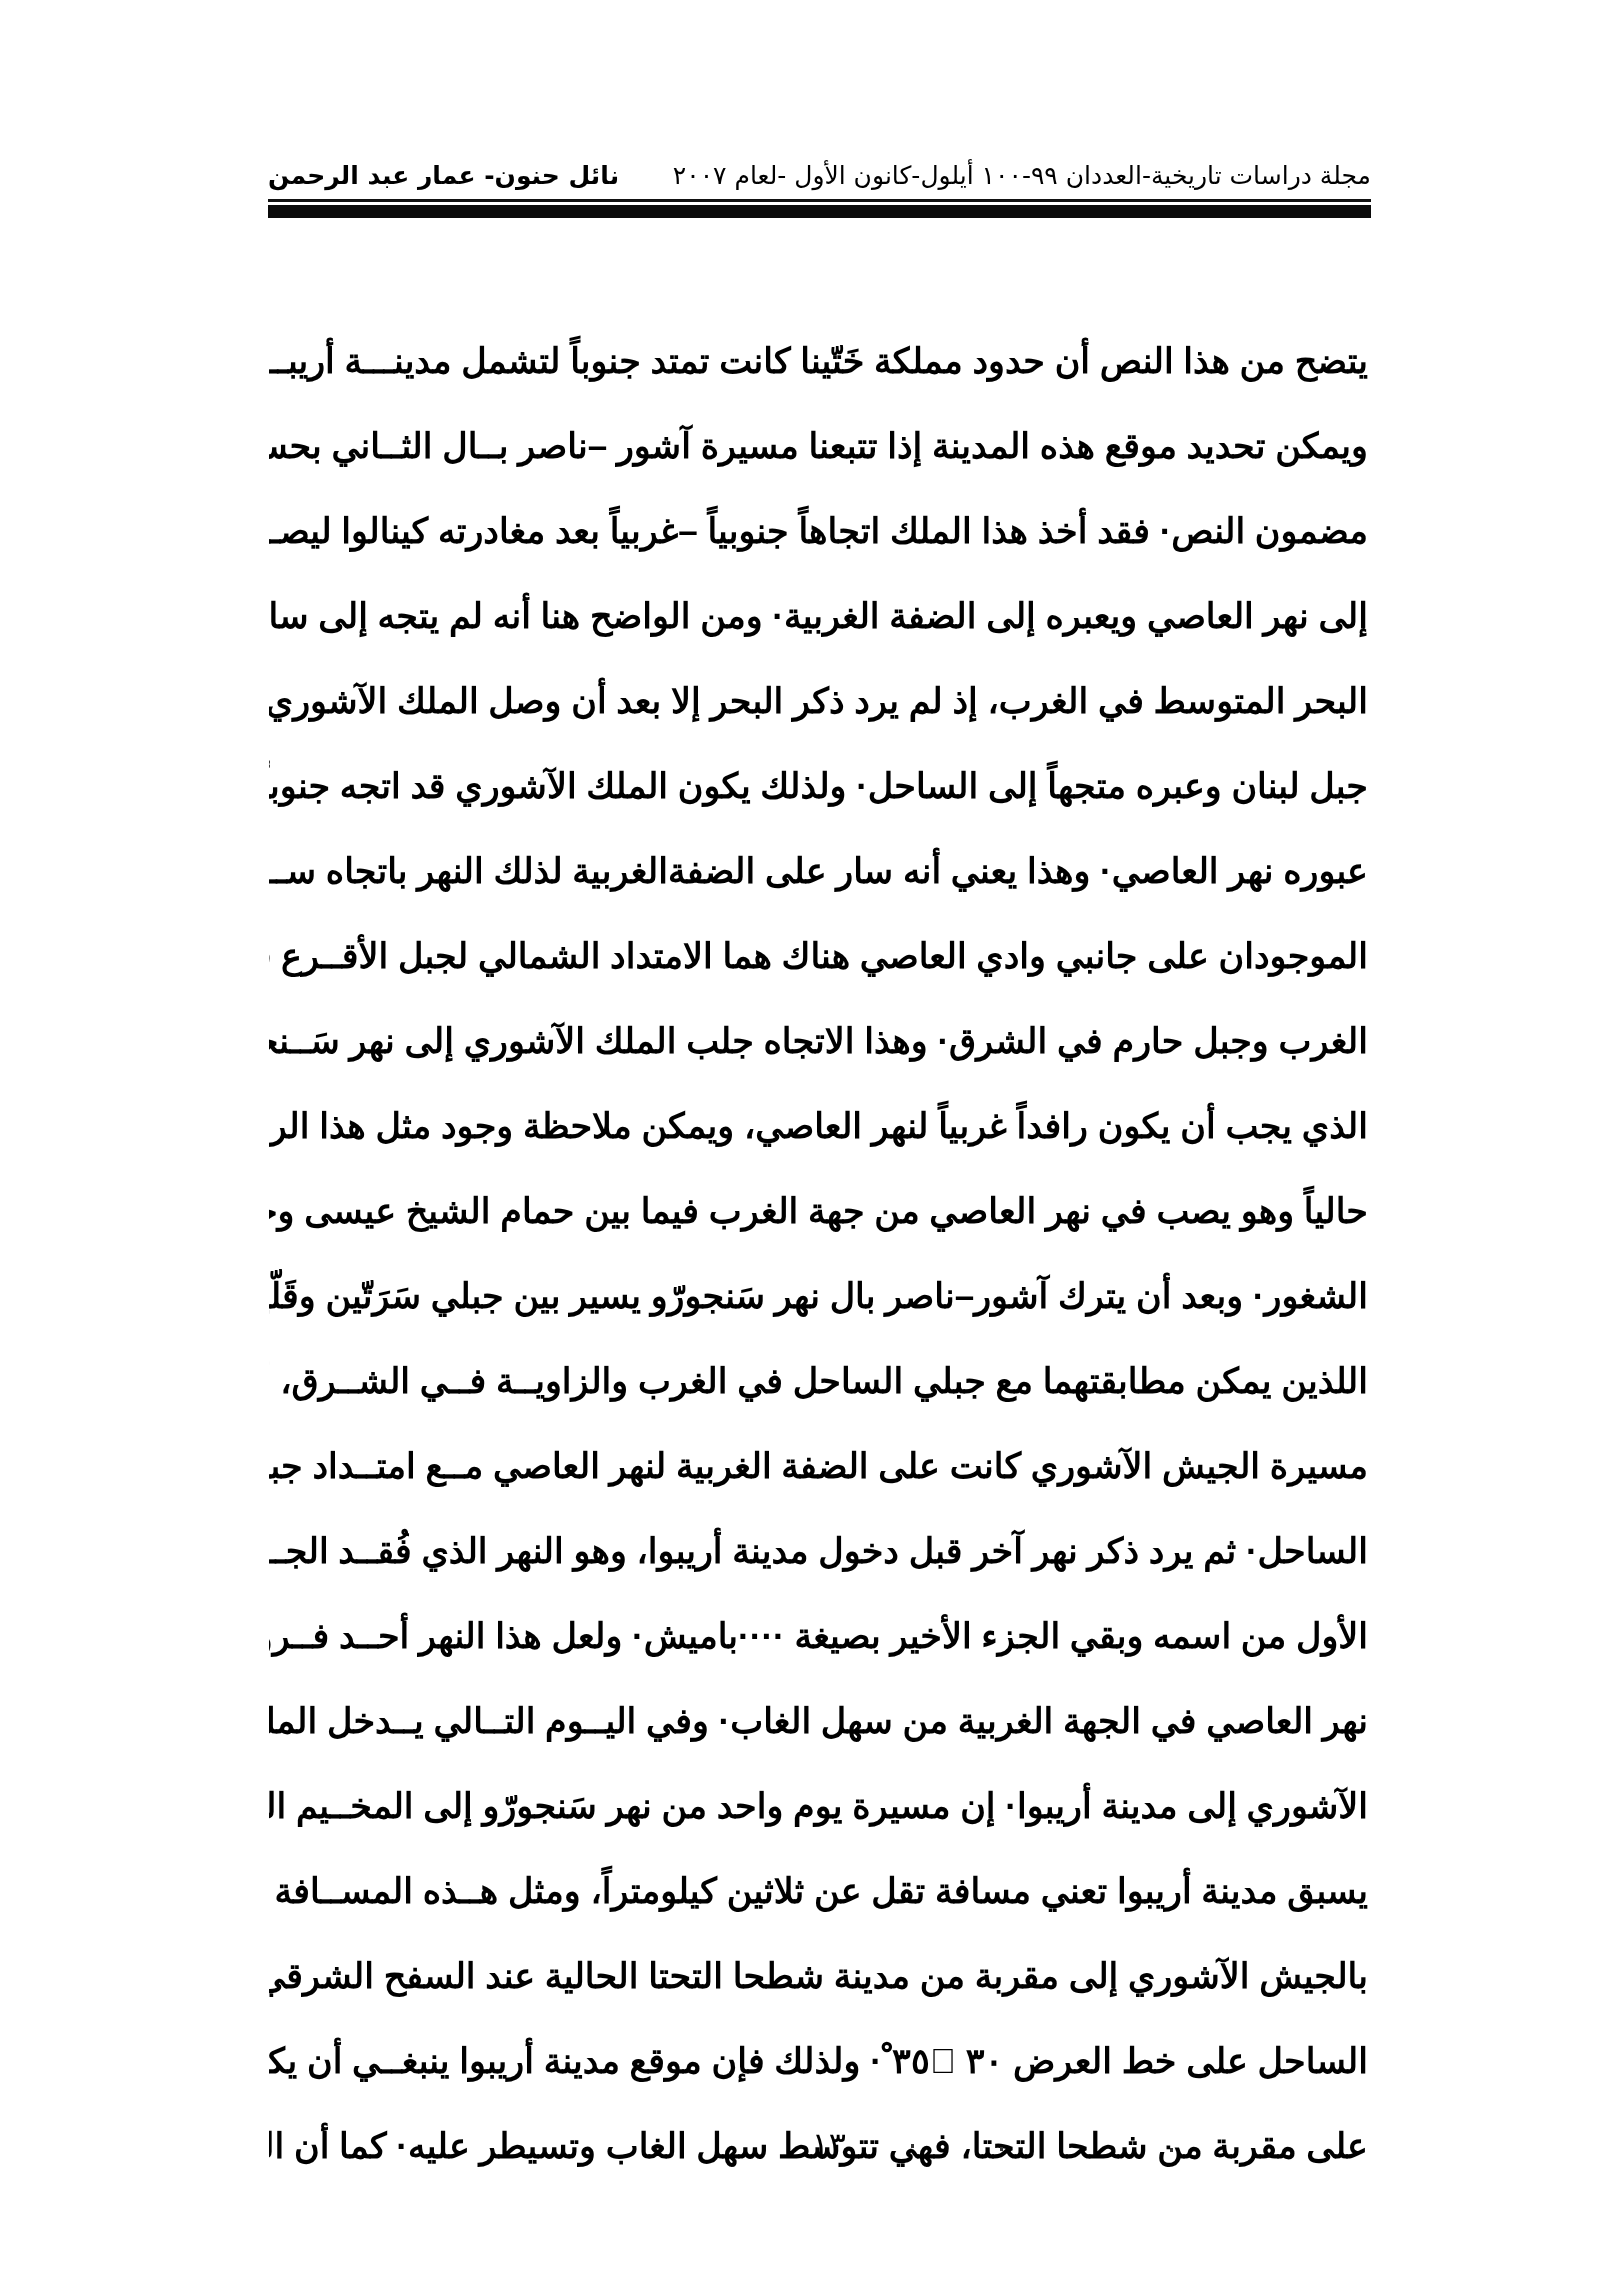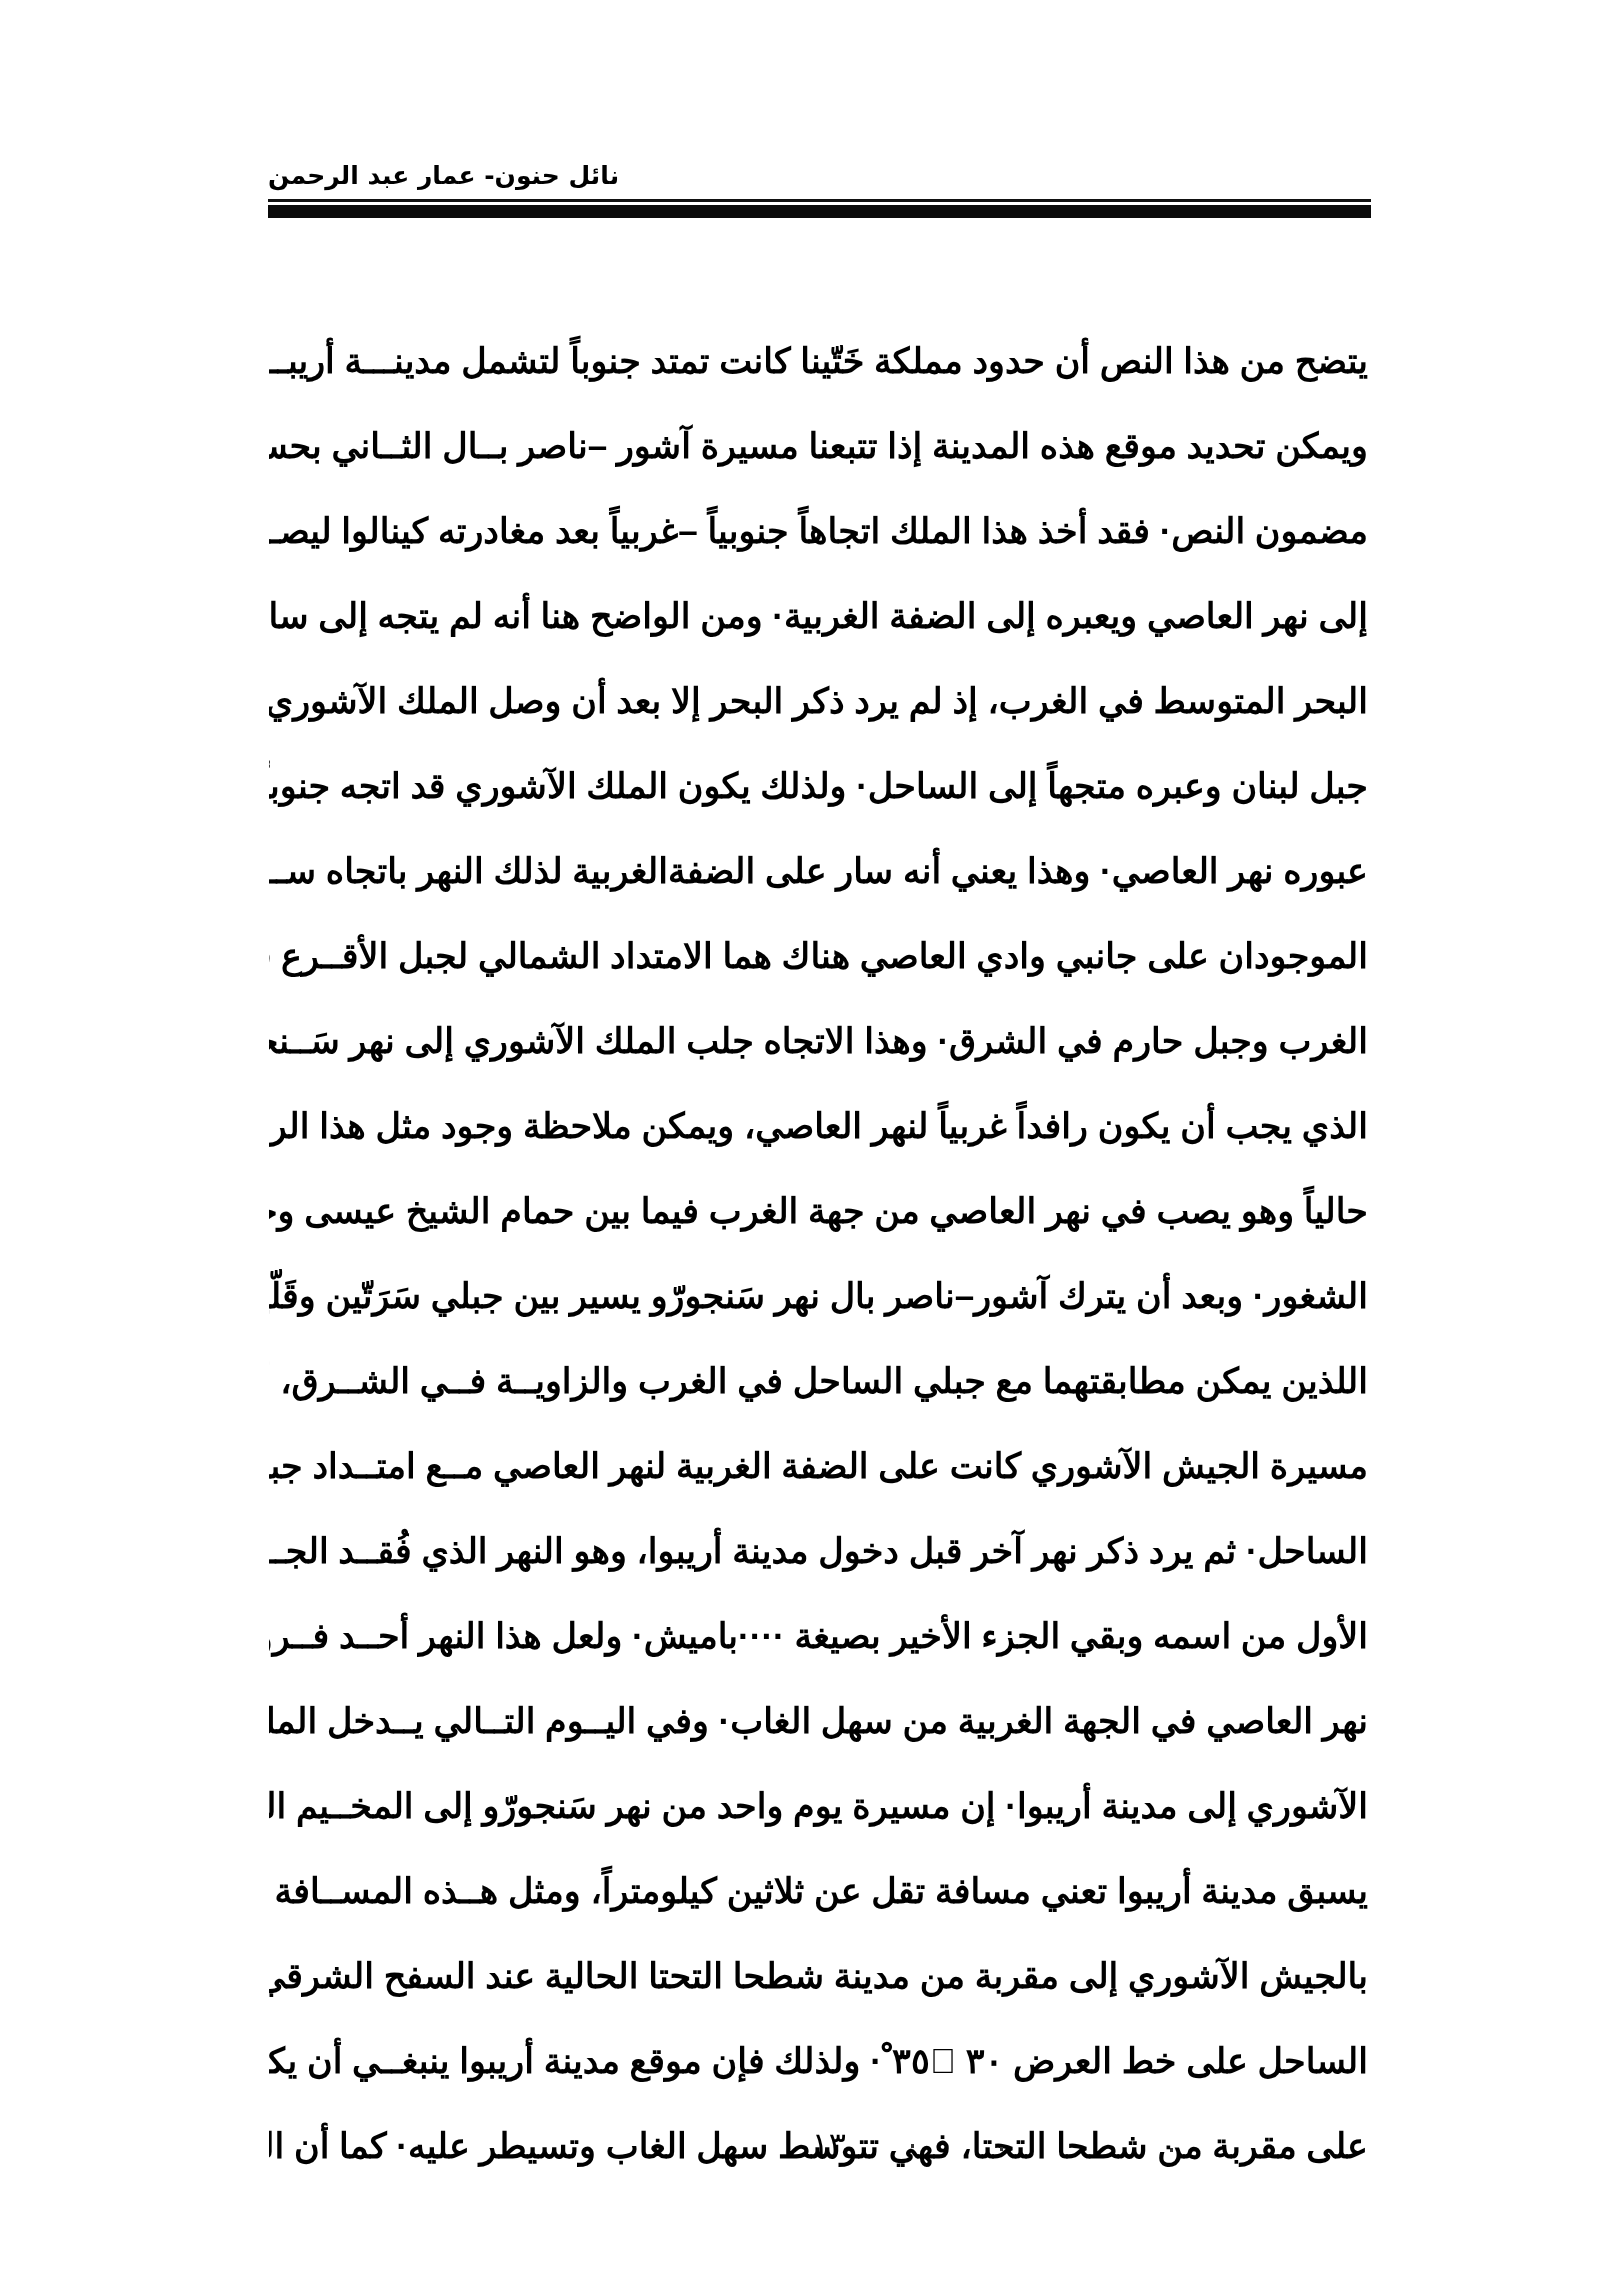--- a/index.html
+++ b/index.html
@@ -90,20 +90,21 @@
     position: absolute;
     width: 2.5px;
     height: 4.2px;
     background: #333;
   }
 </style>
 </head>
 <body>
 
 <div class="header">
+  <span class="journal">مجلة دراسات تاريخية-العددان ٩٩-١٠٠ أيلول-كانون الأول -لعام ٢٠٠٧</span>
   <span class="authors">نائل حنون- عمار عبد الرحمن</span>
 </div>
 <div class="rule-thin"></div>
 <div class="rule-thick"></div>
 
 <div class="body-text">
   <div class="line">يتضح من هذا النص أن حدود مملكة خَتّينا كانت تمتد جنوباً لتشمل مدينـــة أريبــوا·</div>
   <div class="line">ويمكن تحديد موقع هذه المدينة إذا تتبعنا مسيرة آشور –ناصر بــال الثــاني بحســب</div>
   <div class="line">مضمون النص· فقد أخذ هذا الملك اتجاهاً جنوبياً –غربياً بعد مغادرته كينالوا ليصــل</div>
   <div class="line">إلى نهر العاصي ويعبره إلى الضفة الغربية· ومن الواضح هنا أنه لم يتجه إلى ساحل</div>

